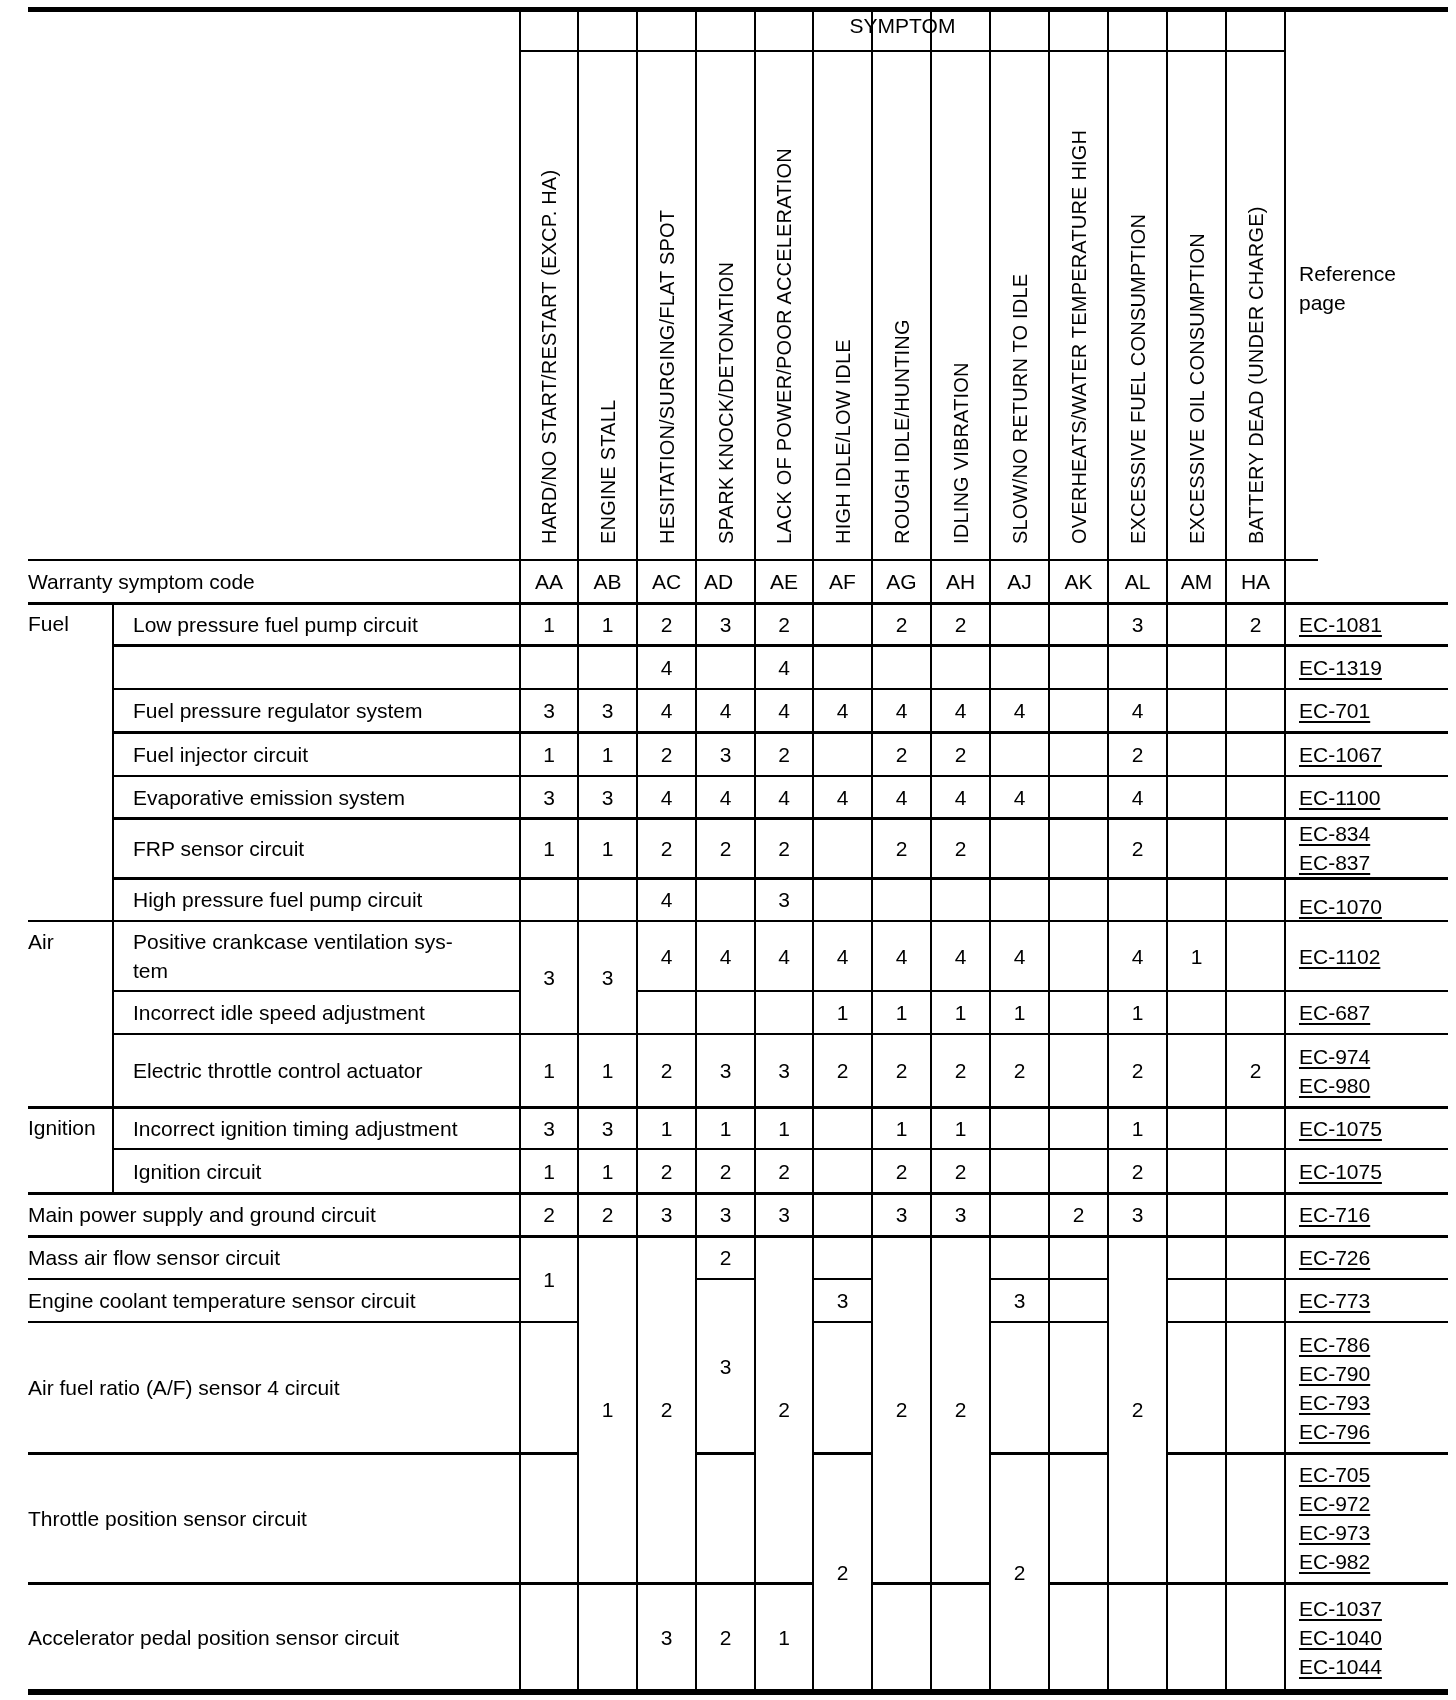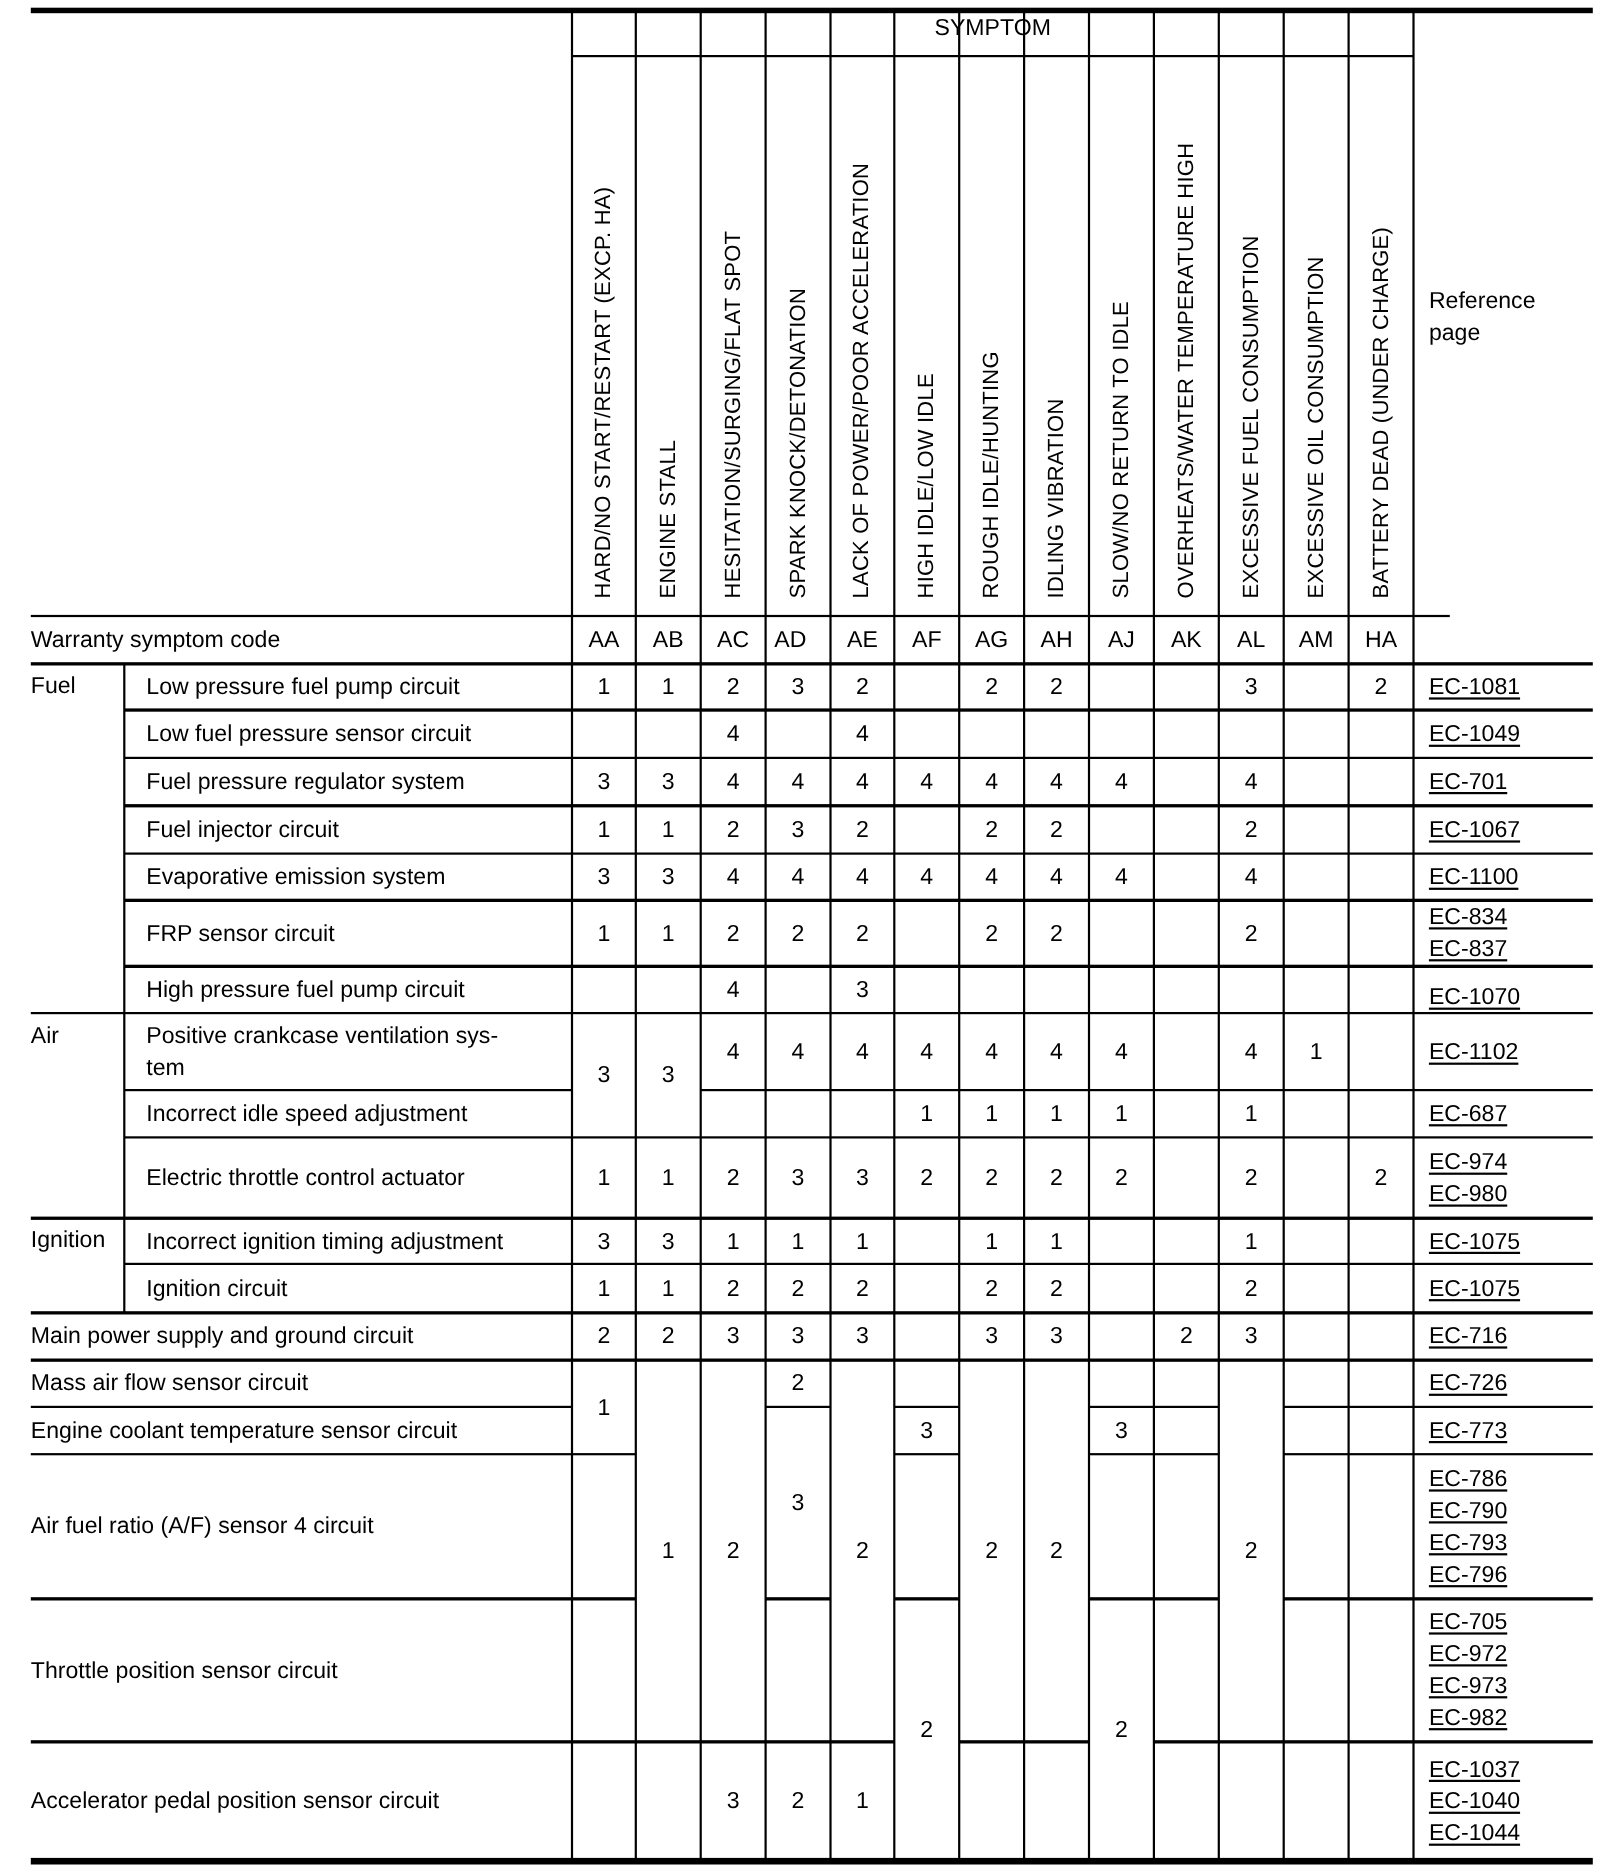--- a/index.html
+++ b/index.html
@@ -93,36 +93,35 @@
     <div class="cell num" style="left: 872px; top: 603px; width: 59px; height: 42px;">2</div>
     <div class="cell num" style="left: 931px; top: 603px; width: 59px; height: 42px;">2</div>
     <div class="cell num" style="left: 990px; top: 603px; width: 59px; height: 42px;"></div>
     <div class="cell num" style="left: 1049px; top: 603px; width: 59px; height: 42px;"></div>
     <div class="cell num" style="left: 1108px; top: 603px; width: 59px; height: 42px;">3</div>
     <div class="cell num" style="left: 1167px; top: 603px; width: 59px; height: 42px;"></div>
     <div class="cell num" style="left: 1226px; top: 603px; width: 59px; height: 42px;">2</div>
     <div class="cell ref" style="left: 1285px; top: 603px; width: 163px; height: 42px;">
       <a>EC-1081</a>
     </div>
-    <div class="cell txt" style="left: 113px; top: 645px; width: 407px; height: 44px;">Low fuel pressure sensor circuit</div>
     <div class="cell num" style="left: 520px; top: 645px; width: 58px; height: 44px;"></div>
     <div class="cell num" style="left: 578px; top: 645px; width: 59px; height: 44px;"></div>
     <div class="cell num" style="left: 637px; top: 645px; width: 59px; height: 44px;">4</div>
     <div class="cell num" style="left: 696px; top: 645px; width: 59px; height: 44px;"></div>
     <div class="cell num" style="left: 755px; top: 645px; width: 58px; height: 44px;">4</div>
     <div class="cell num" style="left: 813px; top: 645px; width: 59px; height: 44px;"></div>
     <div class="cell num" style="left: 872px; top: 645px; width: 59px; height: 44px;"></div>
     <div class="cell num" style="left: 931px; top: 645px; width: 59px; height: 44px;"></div>
     <div class="cell num" style="left: 990px; top: 645px; width: 59px; height: 44px;"></div>
     <div class="cell num" style="left: 1049px; top: 645px; width: 59px; height: 44px;"></div>
     <div class="cell num" style="left: 1108px; top: 645px; width: 59px; height: 44px;"></div>
     <div class="cell num" style="left: 1167px; top: 645px; width: 59px; height: 44px;"></div>
     <div class="cell num" style="left: 1226px; top: 645px; width: 59px; height: 44px;"></div>
     <div class="cell ref" style="left: 1285px; top: 645px; width: 163px; height: 44px;">
-      <a>EC-1049</a>
+      <a>EC-1319</a>
     </div>
     <div class="cell txt" style="left: 113px; top: 689px; width: 407px; height: 43px;">Fuel pressure regulator system</div>
     <div class="cell num" style="left: 520px; top: 689px; width: 58px; height: 43px;">3</div>
     <div class="cell num" style="left: 578px; top: 689px; width: 59px; height: 43px;">3</div>
     <div class="cell num" style="left: 637px; top: 689px; width: 59px; height: 43px;">4</div>
     <div class="cell num" style="left: 696px; top: 689px; width: 59px; height: 43px;">4</div>
     <div class="cell num" style="left: 755px; top: 689px; width: 58px; height: 43px;">4</div>
     <div class="cell num" style="left: 813px; top: 689px; width: 59px; height: 43px;">4</div>
     <div class="cell num" style="left: 872px; top: 689px; width: 59px; height: 43px;">4</div>
     <div class="cell num" style="left: 931px; top: 689px; width: 59px; height: 43px;">4</div>

